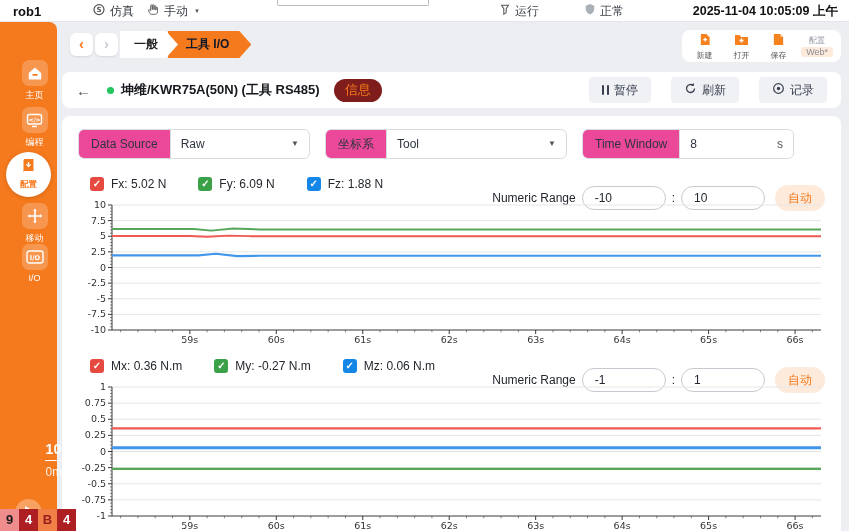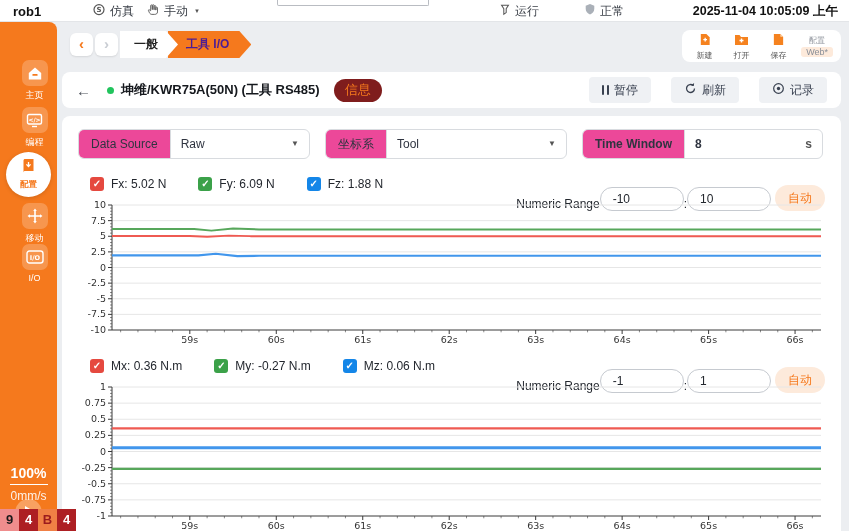--- a/index.html
+++ b/index.html
@@ -26,41 +26,41 @@
   .sidebar { position:absolute; top:22px; left:0; width:57px; height:509px;
              background:#f5791d; border-top-right-radius:8px; z-index:8; }
   .sb-item { position:absolute; width:69px; text-align:center; cursor:pointer; }
   .sb-icon { width:26px; height:26px; margin:0 auto; background:rgba(255,255,255,0.22);
              border-radius:7px; display:flex; align-items:center; justify-content:center; }
   .sb-label { font-size:9px; margin-top:3px; color:#fff; }
   .sb-active { position:absolute; top:130px; left:6px; width:45px; height:45px; background:#fff;
                border-radius:50%; display:flex; flex-direction:column; align-items:center;
                justify-content:center; box-shadow:0 1px 4px rgba(0,0,0,.15); cursor:pointer; }
   .sb-active .sb-label { color:#f5791d; margin-top:1px; font-size:8.5px; font-weight:bold; }
-  .sb-speed { position:absolute; top:443px; width:57px; text-align:center; color:#fff; }
+  .sb-speed { position:absolute; top:419px; width:57px; text-align:center; color:#fff;margin-left:35px; }
   .sb-speed .pct { font-size:14px; font-weight:bold; }
   .sb-speed .rule { width:38px; margin:3px auto 4px; border-bottom:1.5px solid #fff; }
   .sb-speed .vel { font-size:12px; color:rgba(255,255,255,.9); }
   .play-btn { position:absolute; top:477px; left:15px; width:27px; height:27px; border-radius:50%;
               background:rgba(255,255,255,.3); cursor:pointer; }
   .play-btn .tri { position:absolute; left:10px; top:7px; width:0; height:0;
                    border-left:10px solid #fff; border-top:6.5px solid transparent;
                    border-bottom:6.5px solid transparent; }
   .badges { position:absolute; left:0; bottom:0; display:flex; z-index:10; }
   .badge { width:19px; height:22px; font-size:13px; font-weight:bold; line-height:22px; text-align:center; }
   
   .nav-btn { position:absolute; top:33px; width:23px; height:23px; background:#fff; border-radius:6px;
              box-shadow:0 1px 2px rgba(0,0,0,.1); text-align:center; line-height:21px;
              font-size:15px; font-weight:bold; cursor:pointer; }
   .nav-back { left:70px; color:#f5791d; } .nav-fwd { left:95px; color:#c9cdd3; }
   .tab { position:absolute; top:31px; height:27px; line-height:27px; font-size:12px; font-weight:bold;
          clip-path:polygon(0 0, calc(100% - 12px) 0, 100% 50%, calc(100% - 12px) 100%, 0 100%);
          cursor:pointer; }
   .tab-general { left:120px; padding:0 20px 0 14px; background:#fff; color:#222; z-index:3; }
-  .tab-toolio  { left:168px; padding:0 22px 0 18px; background:#f5791d; color:#4c1d95; z-index:2; }
+  .tab-toolio  { left:168px; padding:0 22px 0 18px; background:#f5791d; color:#0f172a; z-index:2; }
   
   .toolbar { position:absolute; left:682px; top:30px; width:159px; height:32px; background:#fff;
              border-radius:8px; display:flex; align-items:center; padding:0 8px; gap:8px; z-index:2; }
   .tbtn { display:flex; flex-direction:column; align-items:center; width:30px; cursor:pointer; }
   .tbtn-label { font-size:8px; color:#555; }
   .cfg-block { margin-left:auto; text-align:center; }
   .cfg-label { font-size:8px; color:#8a8f98; }
   .cfg-value { font-size:9px; color:#8a8f98; background:#fdeadb; border-radius:3px; padding:0 5px;
                margin-top:1px; cursor:pointer; }
   
@@ -76,33 +76,33 @@
           font-size:12px; color:#394150; display:flex; align-items:center; gap:5px; cursor:pointer;
           font-family:"Liberation Sans", sans-serif; }
   .pause-ic { display:flex; gap:2.5px; }
   .pause-ic i { width:2.2px; height:10px; background:#394150; border-radius:1px; }
   
   .panel { position:absolute; left:62px; top:116px; width:779px; height:415px; background:#fff;
            border-radius:8px 8px 0 0; padding:13px 16px; z-index:1; }
   .controls { display:flex; gap:15px; }
   .sg { display:flex; border:1px solid #d8dbdf; border-radius:6px; height:30px; overflow:hidden;
         background:#fff; }
-  .sg1 { width:232px; } .sg2 { width:242px; } .sg3 { width:241px;font-weight:bold; }
+  .sg1 { width:232px; } .sg2 { width:242px; } .sg3 { width:212px; }
   .sg-label { background:#ec4899; padding:0 12px; line-height:28px; font-size:12px; color:#2f3440;
               border-right:1px solid #d8dbdf; white-space:nowrap; }
   .sg-value { flex:1; line-height:28px; padding:0 10px; font-size:12px; color:#2f3440; cursor:pointer; }
   .sg-caret { line-height:28px; padding-right:10px; font-size:8px; color:#555; }
   .sg-unit { line-height:28px; padding-right:10px; font-size:12px; color:#555; }
   .legend-row { margin-top:13px; display:flex; align-items:center; height:24px; }
   .leg { display:flex; align-items:center; margin-right:32px; cursor:pointer; }
   .leg:first-child { margin-left:12px; }
   .cb { width:14px; height:14px; border-radius:3px; color:#fff; font-size:10px; line-height:14px;
         text-align:center; font-weight:bold; }
   .leg-label { margin-left:7px; font-size:12px; color:#23272e; }
-  .range-wrap { margin-left:auto; display:flex; align-items:flex-end; gap:0;margin-top:28px; }
+  .range-wrap { margin-left:auto; display:flex; align-items:center; gap:6px;margin-top:28px; }
   .range-label { font-size:12px; color:#23272e; }
   .range-input { width:84px; height:24px; border:1px solid #c6cad0; border-radius:12px;
                  padding:0 12px; font-size:12px; color:#23272e; background:#fff;
                  font-family:"Liberation Sans", sans-serif; }
   .range-sep { font-size:12px; color:#23272e; }
   .auto-btn { background:#fdeadb; color:#f5791d; font-size:12px; padding:4.5px 13px;
               border-radius:999px; border:none; cursor:pointer; margin-left:4px;
               font-family:"Liberation Sans", sans-serif; }
   svg.chart { display:block; margin-top:4px; }
 </style>

